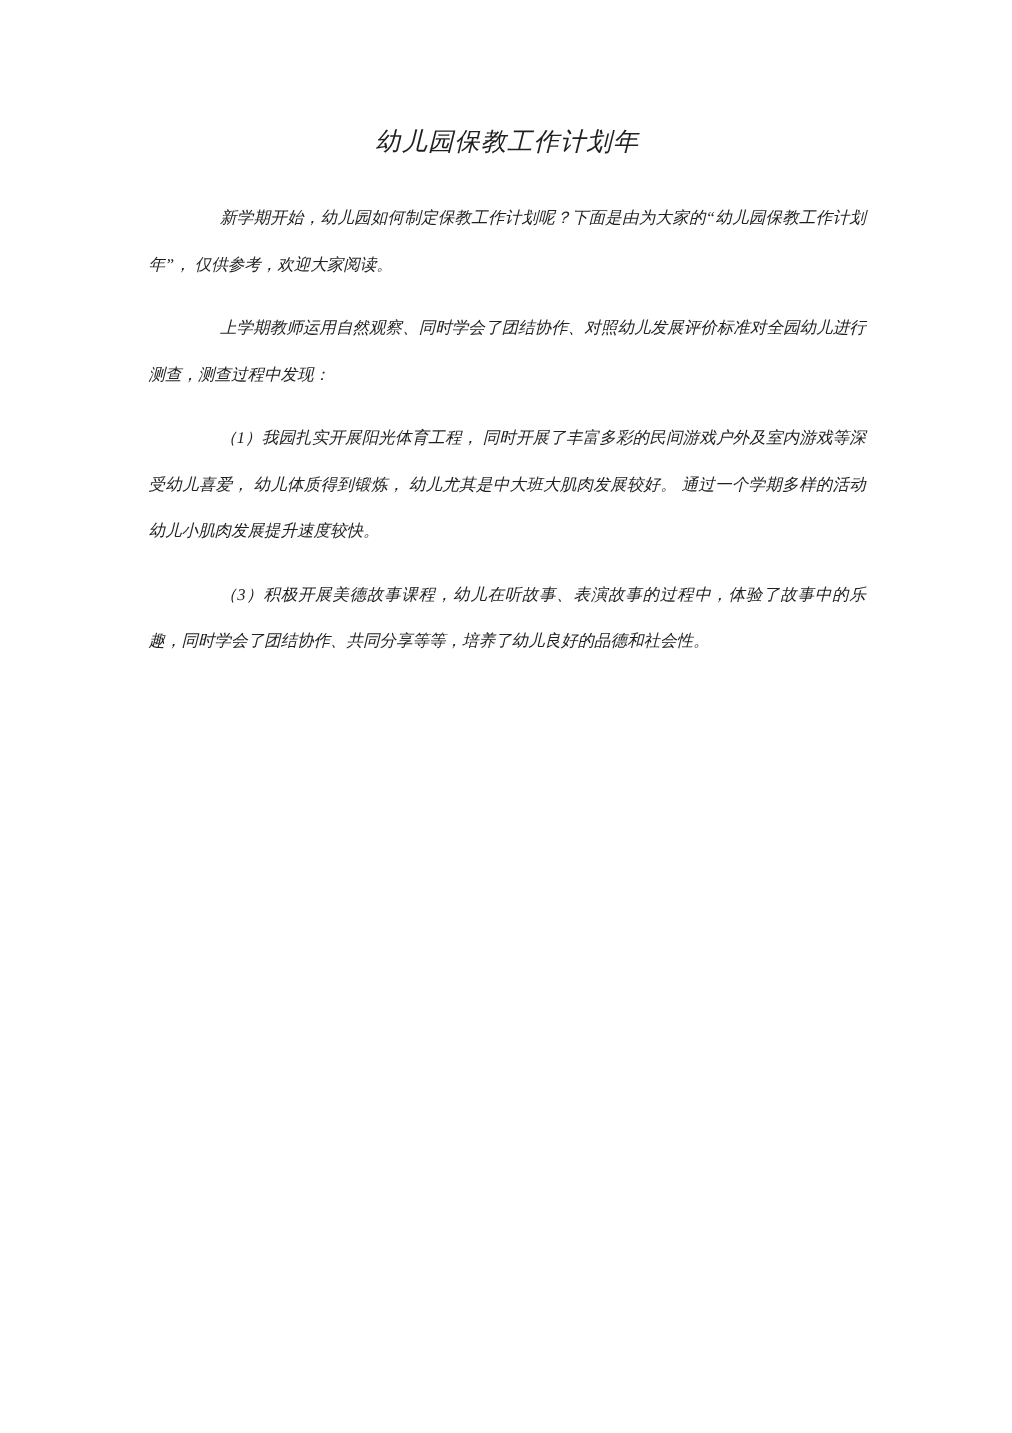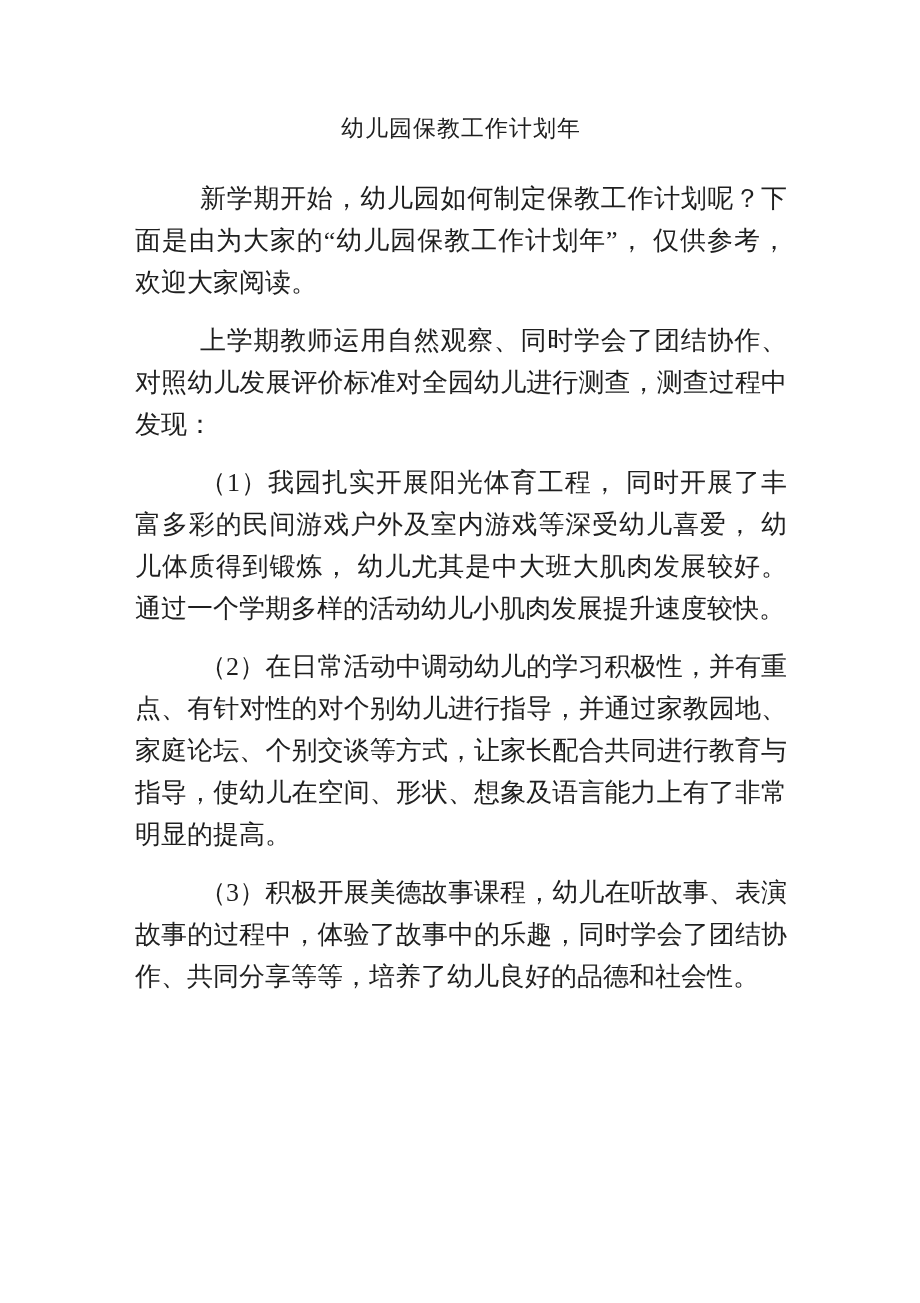--- a/index.html
+++ b/index.html
@@ -10,51 +10,51 @@
   .page {
     position: relative;
     width: 920px;
     height: 1303px;
     background: #ffffff;
     overflow: hidden;
     box-sizing: border-box;
     padding: 108px 133px 0 135px;
     font-family: "Liberation Serif", "DejaVu Serif", serif;
     color: #1f1f1f;
+    font-style: italic;
   }
   .doc-title {
     margin: 0 0 28px 0;
     font-size: 23px;
     font-weight: normal;
     line-height: 42px;
     text-align: center;
     letter-spacing: 1px;
   }
   .para {
     margin: 0 0 16px 0;
-    font-size: 26px;
+    font-size: 15px;
     line-height: 42px;
     text-align: justify;
     text-justify: inter-ideograph;
     text-indent: 65px;
     word-break: normal;
   }
 </style>
 </head>
 <body>
 
 <div class="page">
   <h1 class="doc-title">幼儿园保教工作计划年</h1>
 
   <p class="para">新学期开始，幼儿园如何制定保教工作计划呢？下面是由为大家的“幼儿园保教工作计划年”， 仅供参考，欢迎大家阅读。</p>
 
   <p class="para">上学期教师运用自然观察、同时学会了团结协作、对照幼儿发展评价标准对全园幼儿进行测查，测查过程中发现：</p>
 
 
   <p class="para">（1）我园扎实开展阳光体育工程， 同时开展了丰富多彩的民间游戏户外及室内游戏等深受幼儿喜爱， 幼儿体质得到锻炼， 幼儿尤其是中大班大肌肉发展较好。 通过一个学期多样的活动幼儿小肌肉发展提升速度较快。</p>
 
-  <p class="para">（2）在日常活动中调动幼儿的学习积极性，并有重点、有针对性的对个别幼儿进行指导，并通过家教园地、家庭论坛、个别交谈等方式，让家长配合共同进行教育与指导，使幼儿在空间、形状、想象及语言能力上有了非常明显的提高。</p>
 
   <p class="para">（3）积极开展美德故事课程，幼儿在听故事、表演故事的过程中，体验了故事中的乐趣，同时学会了团结协作、共同分享等等，培养了幼儿良好的品德和社会性。</p>
 
 
 
 </div>
 
 </body></html>

